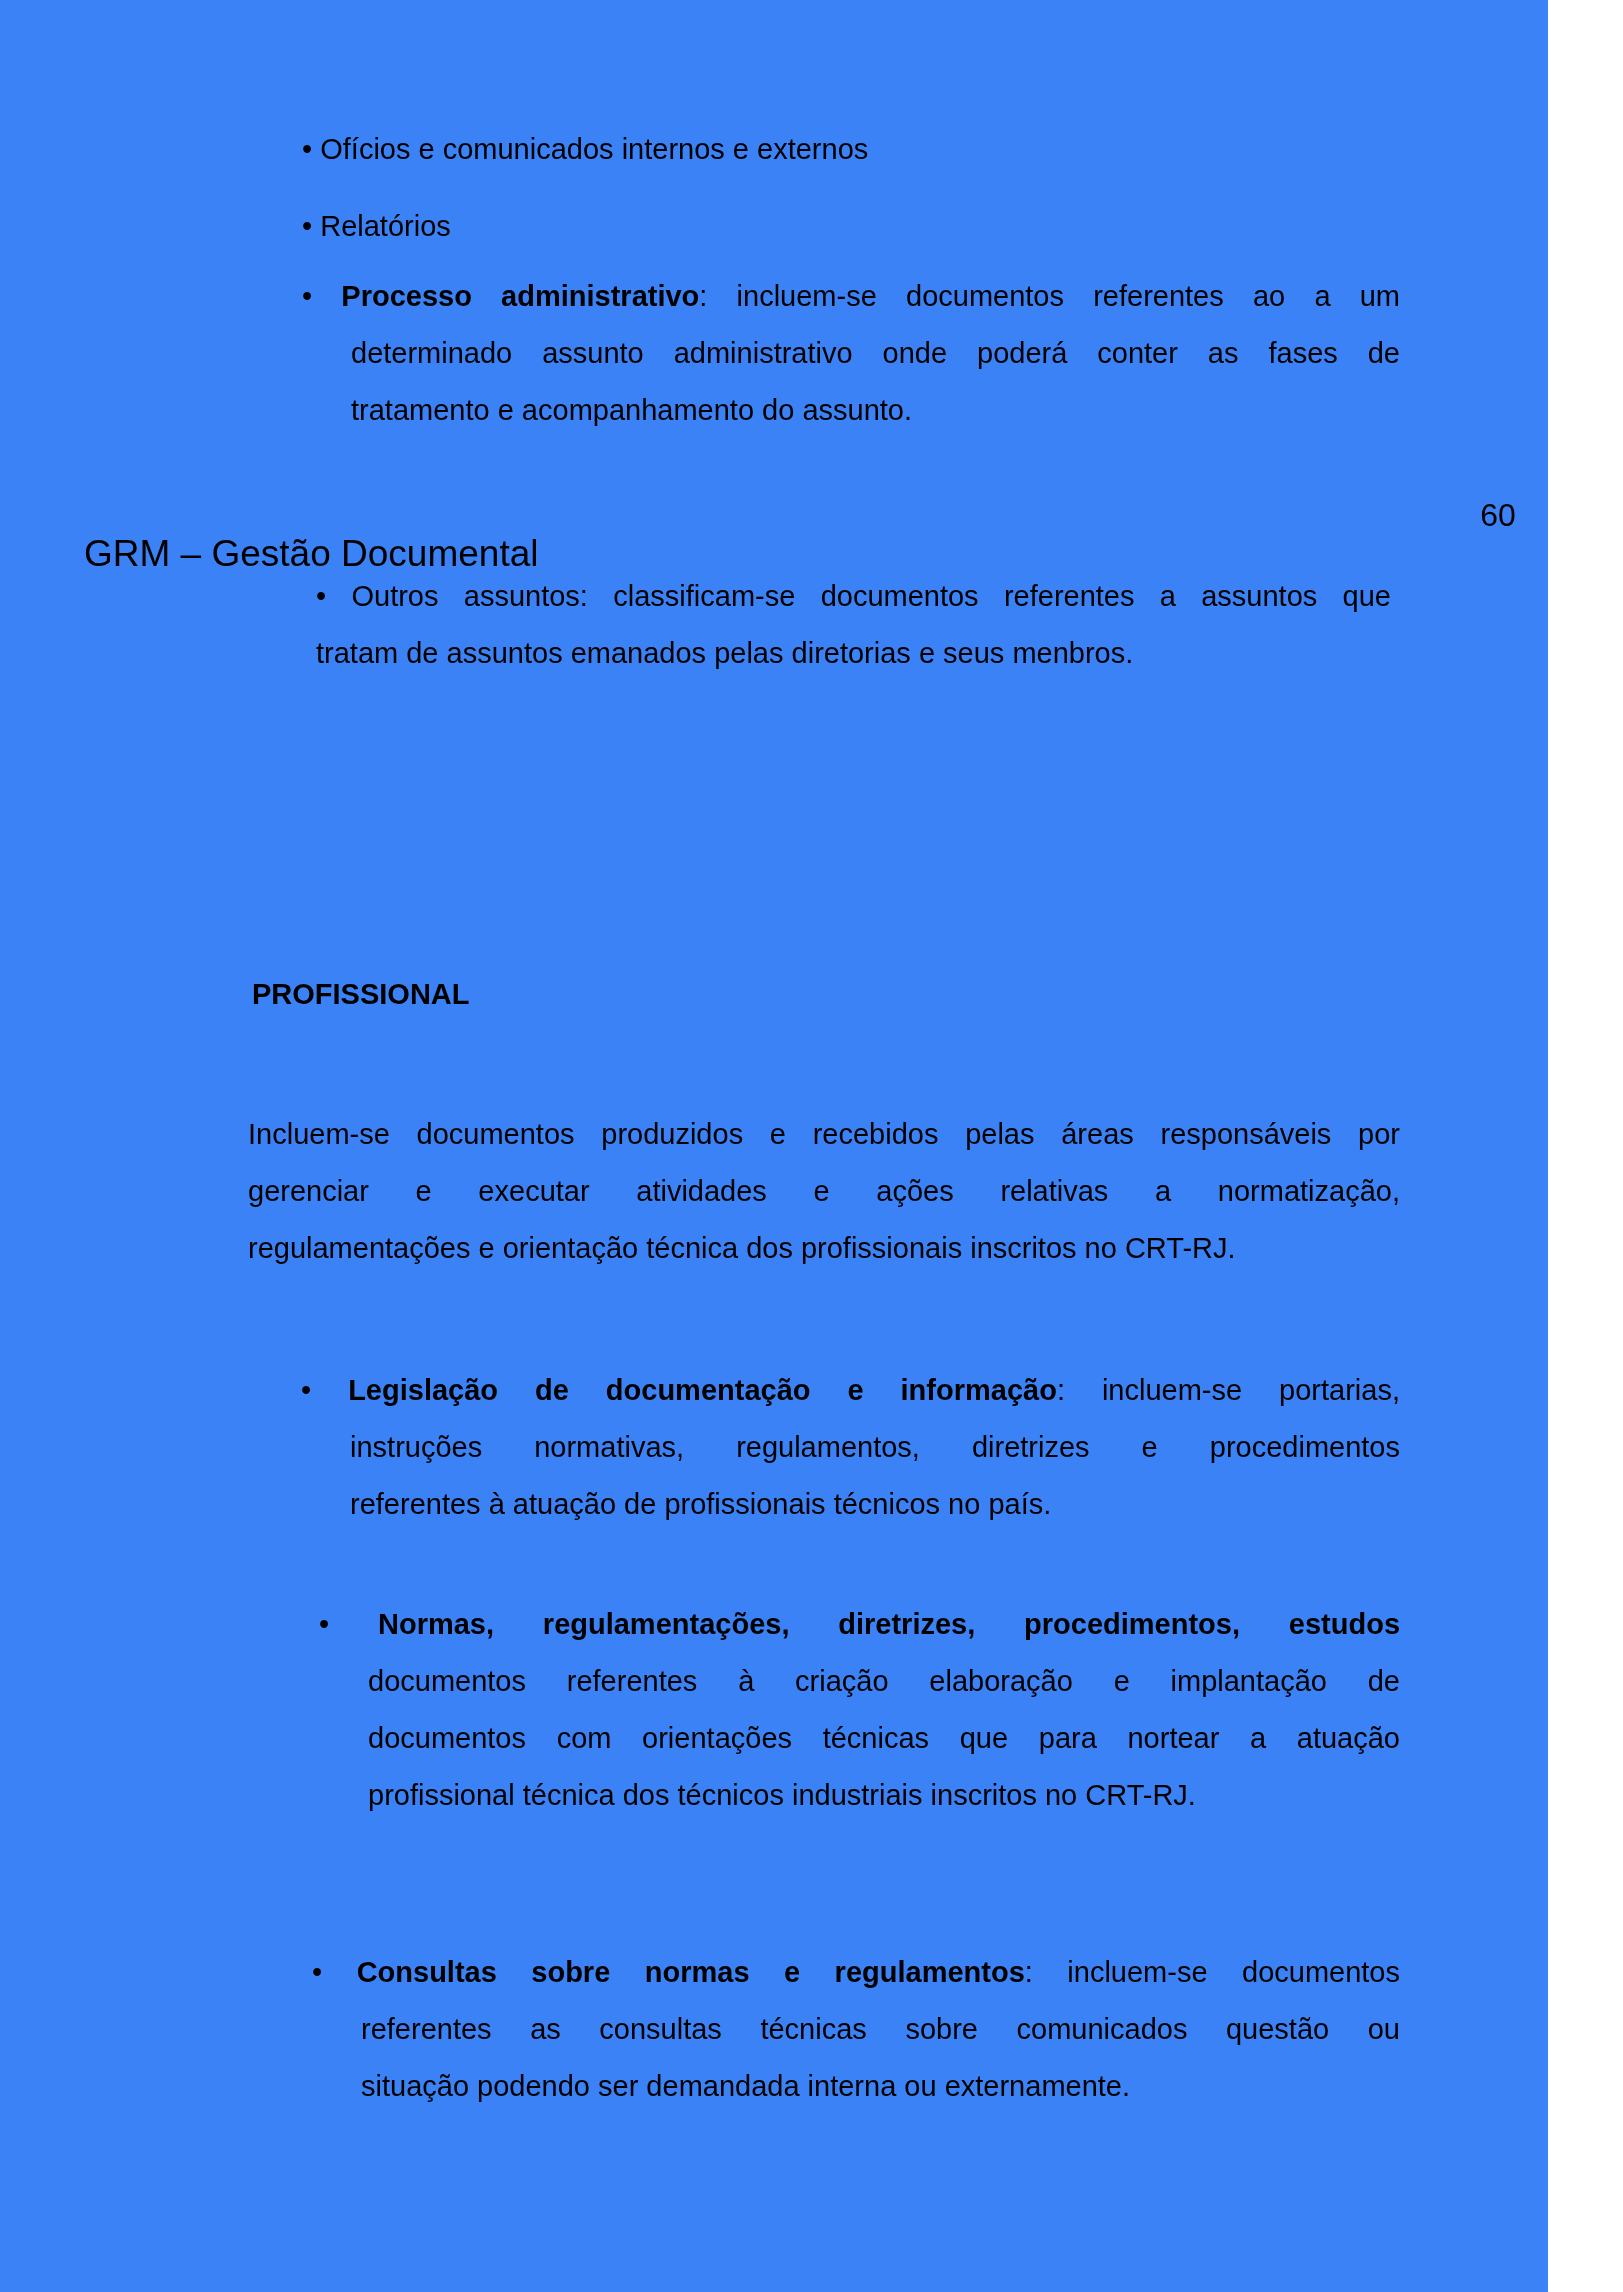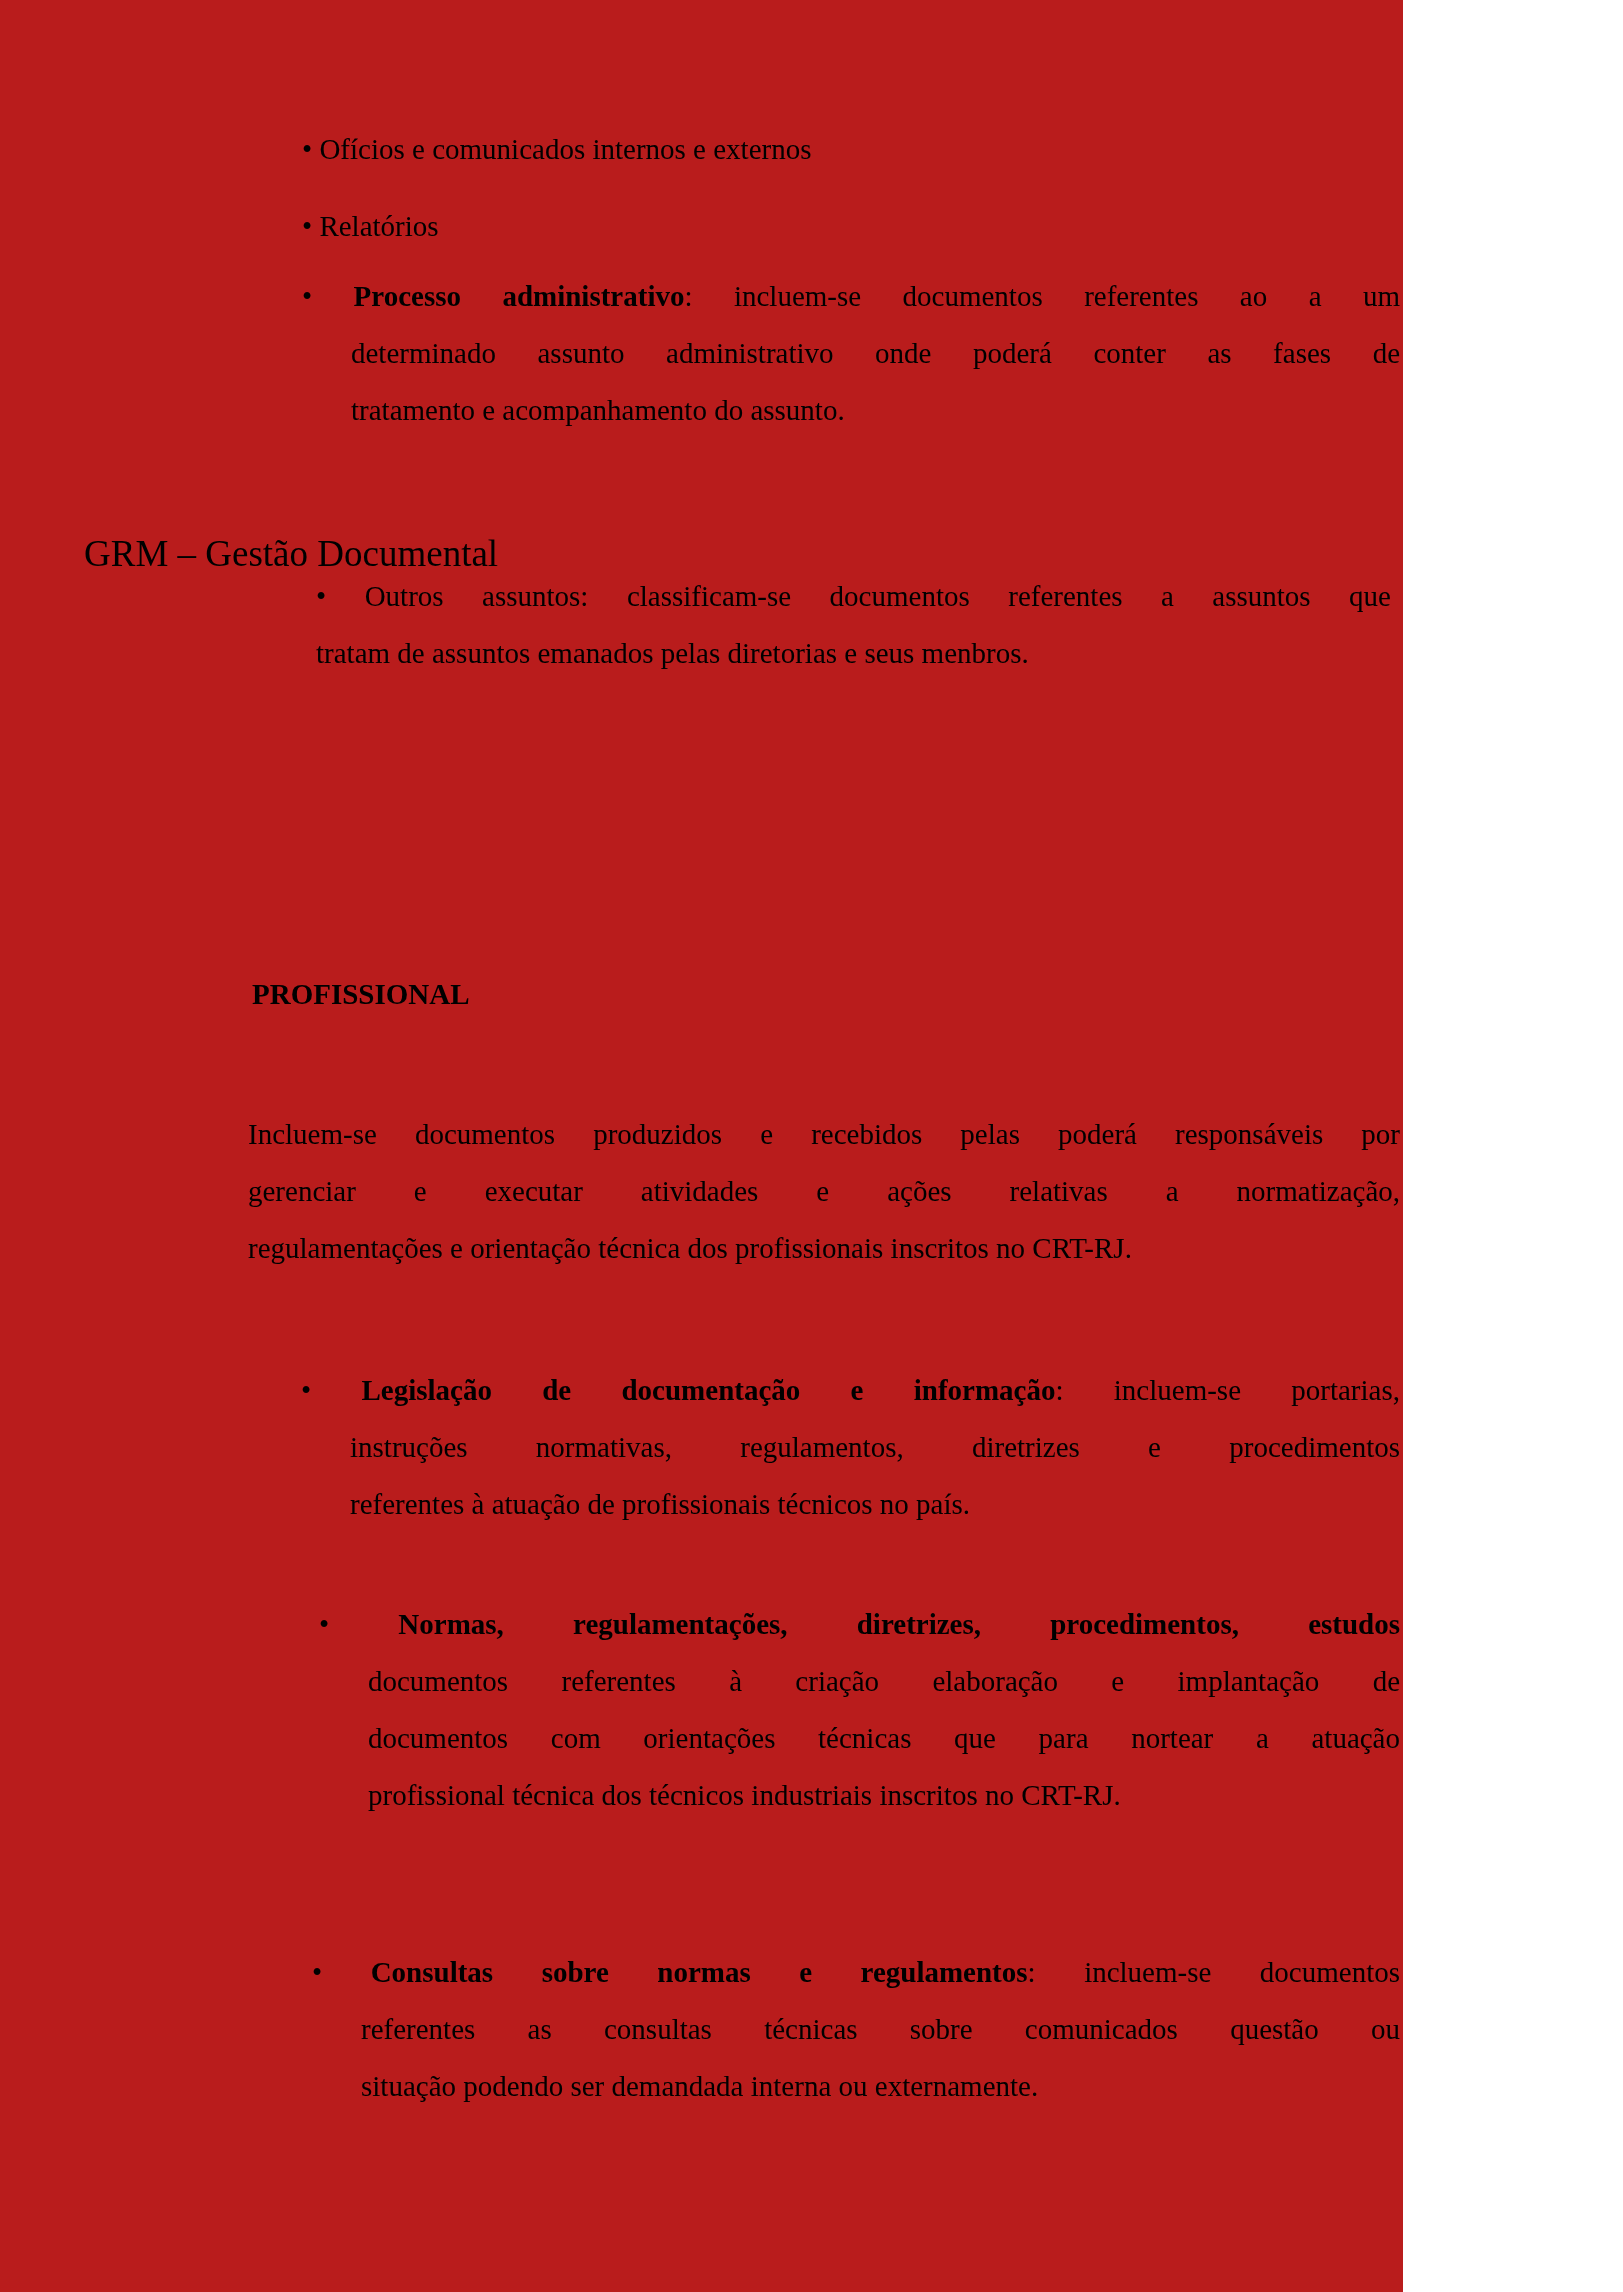--- a/index.html
+++ b/index.html
@@ -1,21 +1,21 @@
 <!DOCTYPE html>
 <html><head>
 <meta charset="utf-8">
 <style>
   html,body{margin:0;padding:0;background:#ffffff;}
   .page{
     position:relative;
-    width:1403px;height:2293px;
-    background:#b91c1c;
+    width:1548px;height:2293px;
+    background:#3b82f6;
     color:#000000;
-    font-family:Liberation Serif, serif;
+    font-family:Liberation Sans, sans-serif;
     font-size:29px;
     line-height:57px;
     overflow:hidden;
   }
   .blk{position:absolute;}
   .line{white-space:normal;}
   .line.al-j{text-align:justify;text-align-last:justify;-moz-text-align-last:justify;}
   .line.al-c{}
   .line.al-l{text-align:left;}
   .line.ind{padding-left:49px;}
@@ -67,21 +67,21 @@
   <div class="blk" id="blk-outros">
       <div class="line al-j"><span>• </span><span>Outros assuntos: classificam-se documentos referentes a assuntos que</span></div>
       <div class="line al-c"><span>tratam de assuntos emanados pelas diretorias e seus menbros.</span></div>
     </div>
 
   <div class="blk" id="blk-heading">
       <div class="line al-l"><span class="b">PROFISSIONAL</span></div>
     </div>
 
   <div class="blk" id="blk-incluem">
-      <div class="line al-j"><span>Incluem-se documentos produzidos e recebidos pelas poderá responsáveis por</span></div>
+      <div class="line al-j"><span>Incluem-se documentos produzidos e recebidos pelas áreas responsáveis por</span></div>
       <div class="line al-j"><span>gerenciar e executar atividades e ações relativas a normatização,</span></div>
       <div class="line al-l"><span>regulamentações e orientação técnica dos profissionais inscritos no CRT-RJ.</span></div>
     </div>
 
   <div class="blk" id="blk-legislacao">
       <div class="line al-j"><span>• </span><span class="b">Legislação de documentação e informação</span><span>: incluem-se portarias,</span></div>
       <div class="line al-j ind"><span>instruções normativas, regulamentos, diretrizes e procedimentos</span></div>
       <div class="line al-l ind"><span>referentes à atuação de profissionais técnicos no país.</span></div>
     </div>
 

